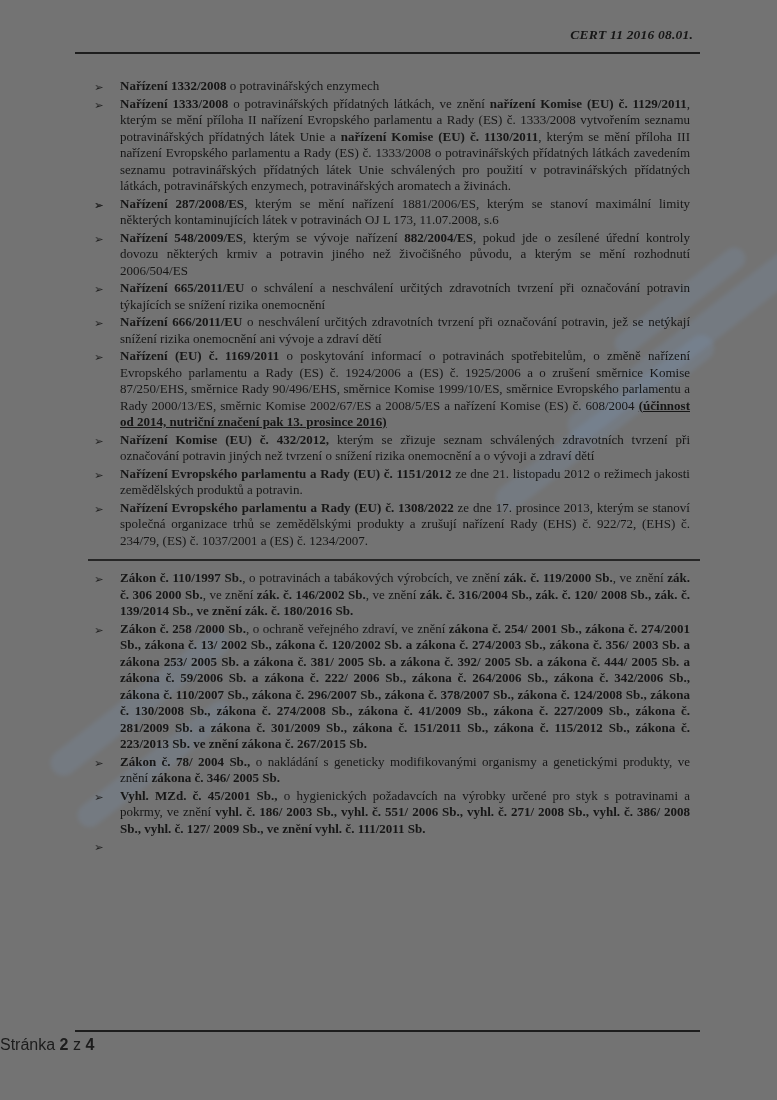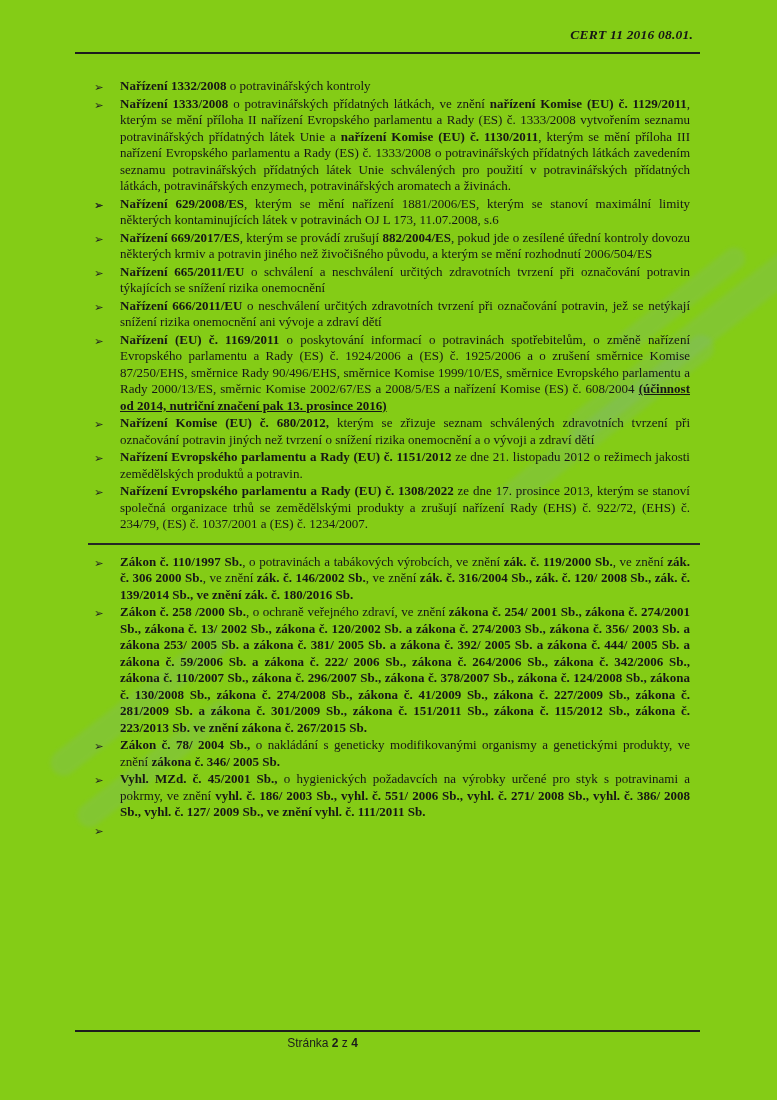--- a/index.html
+++ b/index.html
@@ -1,21 +1,21 @@
 <!DOCTYPE html>
 <html style="--wm: #7da5d7;"><head>
 <meta charset="utf-8">
 <style>
   * { margin: 0; padding: 0; box-sizing: border-box; }
   html, body { background: #ffffff; }
   .page {
     position: relative;
     width: 777px;
     height: 1100px;
-    background: #84cc16;
+    background: #737373;
     font-family: "Liberation Serif", serif;
     color: #161616;
     overflow: hidden;
   }
   .header-text {
     position: absolute;
     top: 27px;
     right: 84px;
     font-style: italic;
     font-weight: bold;
@@ -66,22 +66,21 @@
     left: 75px;
     width: 625px;
     height: 2px;
     background: #1d1d1d;
   }
   .footer-text {
     position: absolute;
     top: 1036px;
     left: 0;
     width: 645px;
-    text-align: center;
-    font-size: 12px;
+    font-size: 16px;
     font-family: "Liberation Sans", sans-serif;
     color: #1c1c1c;
   }
   .watermark { position: absolute; inset: 0; pointer-events: none; }
   .wm-stroke {
     position: absolute;
     background: var(--wm, #7da5d7);
     opacity: 0.14;
     border-radius: 40px;
     filter: blur(2px);
@@ -98,29 +97,29 @@
     <div class="wm-stroke" style="left:600px; top:290px; width:160px; height:22px; transform:rotate(-38deg);"></div>
     <div class="wm-stroke" style="left:30px; top:690px; width:220px; height:26px; transform:rotate(-38deg);"></div>
     <div class="wm-stroke" style="left:60px; top:752px; width:190px; height:24px; transform:rotate(-38deg);"></div>
   </div>
 
   <div class="header-text">CERT 11 2016 08.01.</div>
   <div class="header-rule"></div>
 
   <div class="content">
     <ul class="reg-list" id="list-regulations">
-        <li><span class="bullet">➢</span><span><span class="bold">Nařízení 1332/2008</span><span> o potravinářských kontroly</span></span></li>
+        <li><span class="bullet">➢</span><span><span class="bold">Nařízení 1332/2008</span><span> o potravinářských enzymech</span></span></li>
         <li><span class="bullet">➢</span><span><span class="bold">Nařízení 1333/2008</span><span> o potravinářských přídatných látkách, ve znění </span><span class="bold">nařízení Komise (EU) č. 1129/2011</span><span>, kterým se mění příloha II nařízení Evropského parlamentu a Rady (ES) č. 1333/2008 vytvořením seznamu potravinářských přídatných látek Unie a </span><span class="bold">nařízení Komise (EU) č. 1130/2011</span><span>, kterým se mění příloha III nařízení Evropského parlamentu a Rady (ES) č. 1333/2008 o potravinářských přídatných látkách zavedením seznamu potravinářských přídatných látek Unie schválených pro použití v potravinářských přídatných látkách, potravinářských enzymech, potravinářských aromatech a živinách.</span></span></li>
         <li><span class="bullet">➢</span></li>
-        <li><span class="bullet">➢</span><span><span class="bold">Nařízení 629/2008/ES</span><span>, kterým se mění nařízení 1881/2006/ES, kterým se stanoví maximální limity některých kontaminujících látek v potravinách OJ L 173, 11.07.2008, s.6</span></span></li>
-        <li><span class="bullet">➢</span><span><span class="bold">Nařízení 669/2017/ES</span><span>, kterým se provádí zrušují </span><span class="bold">882/2004/ES</span><span>, pokud jde o zesílené úřední kontroly dovozu některých krmiv a potravin jiného než živočišného původu, a kterým se mění rozhodnutí 2006/504/ES</span></span></li>
+        <li><span class="bullet">➢</span><span><span class="bold">Nařízení 287/2008/ES</span><span>, kterým se mění nařízení 1881/2006/ES, kterým se stanoví maximální limity některých kontaminujících látek v potravinách OJ L 173, 11.07.2008, s.6</span></span></li>
+        <li><span class="bullet">➢</span><span><span class="bold">Nařízení 548/2009/ES</span><span>, kterým se vývoje nařízení </span><span class="bold">882/2004/ES</span><span>, pokud jde o zesílené úřední kontroly dovozu některých krmiv a potravin jiného než živočišného původu, a kterým se mění rozhodnutí 2006/504/ES</span></span></li>
         <li><span class="bullet">➢</span><span><span class="bold">Nařízení 665/2011/EU</span><span> o schválení a neschválení určitých zdravotních tvrzení při označování potravin týkajících se snížení rizika onemocnění</span></span></li>
         <li><span class="bullet">➢</span><span><span class="bold">Nařízení 666/2011/EU</span><span> o neschválení určitých zdravotních tvrzení při označování potravin, jež se netýkají snížení rizika onemocnění ani vývoje a zdraví dětí</span></span></li>
         <li><span class="bullet">➢</span><span><span class="bold">Nařízení (EU) č. 1169/2011</span><span>  o poskytování informací o potravinách spotřebitelům, o změně nařízení Evropského parlamentu a Rady (ES) č. 1924/2006 a (ES) č. 1925/2006 a o zrušení směrnice Komise 87/250/EHS, směrnice Rady 90/496/EHS, směrnice Komise 1999/10/ES, směrnice Evropského parlamentu a Rady 2000/13/ES, směrnic Komise 2002/67/ES a 2008/5/ES a nařízení Komise (ES) č. 608/2004 </span><span class="bold underline">(účinnost od 2014, nutriční značení pak 13. prosince 2016)</span></span></li>
-        <li><span class="bullet">➢</span><span><span class="bold">Nařízení Komise (EU) č. 680/2012,</span><span> kterým se zřizuje seznam schválených zdravotních tvrzení při označování potravin jiných než tvrzení o snížení rizika onemocnění a o vývoji a zdraví dětí</span></span></li>
+        <li><span class="bullet">➢</span><span><span class="bold">Nařízení Komise (EU) č. 432/2012,</span><span> kterým se zřizuje seznam schválených zdravotních tvrzení při označování potravin jiných než tvrzení o snížení rizika onemocnění a o vývoji a zdraví dětí</span></span></li>
         <li><span class="bullet">➢</span><span><span class="bold">Nařízení Evropského parlamentu a Rady (EU) č. 1151/2012</span><span> ze dne 21. listopadu 2012 o režimech jakosti zemědělských produktů a potravin.</span></span></li>
         <li><span class="bullet">➢</span><span><span class="bold">Nařízení Evropského parlamentu a Rady (EU) č. 1308/2022</span><span> ze dne 17. prosince 2013, kterým se stanoví společná organizace trhů se zemědělskými produkty a zrušují nařízení Rady (EHS) č. 922/72, (EHS) č. 234/79, (ES) č. 1037/2001 a (ES) č. 1234/2007.</span></span></li>
       </ul>
     <hr class="divider">
     <ul class="reg-list" id="list-laws">
         <li><span class="bullet">➢</span><span><span class="bold">Zákon č. 110/1997 Sb.</span><span>, o potravinách a tabákových výrobcích, ve znění </span><span class="bold">zák. č. 119/2000 Sb.</span><span>, ve znění </span><span class="bold">zák. č. 306 2000 Sb.</span><span>, ve znění </span><span class="bold">zák. č. 146/2002 Sb.</span><span>, ve znění </span><span class="bold">zák. č. 316/2004 Sb., zák. č. 120/ 2008 Sb., zák. č. 139/2014 Sb., ve znění zák. č. 180/2016 Sb.</span></span></li>
         <li><span class="bullet">➢</span><span><span class="bold">Zákon č. 258 /2000 Sb.</span><span>, o ochraně veřejného zdraví, ve znění </span><span class="bold">zákona č. 254/ 2001 Sb., zákona č. 274/2001 Sb., zákona č. 13/ 2002 Sb., zákona č. 120/2002 Sb. a zákona č. 274/2003 Sb., zákona č. 356/ 2003 Sb. a zákona 253/ 2005 Sb. a zákona č. 381/ 2005 Sb. a zákona č. 392/ 2005 Sb. a zákona č. 444/ 2005 Sb. a zákona č. 59/2006 Sb. a zákona č. 222/ 2006 Sb., zákona č. 264/2006 Sb., zákona č. 342/2006 Sb., zákona č. 110/2007 Sb., zákona č. 296/2007 Sb., zákona č. 378/2007 Sb., zákona č. 124/2008 Sb., zákona č. 130/2008 Sb., zákona č. 274/2008 Sb., zákona č. 41/2009 Sb., zákona č. 227/2009 Sb., zákona č. 281/2009 Sb. a zákona č. 301/2009 Sb., zákona č. 151/2011 Sb., zákona č. 115/2012 Sb., zákona č. 223/2013 Sb. ve znění zákona č. 267/2015 Sb.</span></span></li>
         <li><span class="bullet">➢</span><span><span class="bold">Zákon č. 78/ 2004 Sb.,</span><span> o nakládání s geneticky modifikovanými organismy a genetickými produkty, ve znění </span><span class="bold">zákona č. 346/ 2005 Sb.</span></span></li>
         <li><span class="bullet">➢</span><span><span class="bold">Vyhl. MZd. č. 45/2001 Sb.,</span><span> o hygienických požadavcích na výrobky určené pro styk s potravinami a pokrmy, ve znění </span><span class="bold">vyhl. č. 186/ 2003 Sb., vyhl. č. 551/ 2006 Sb., vyhl. č. 271/ 2008 Sb., vyhl. č. 386/ 2008 Sb., vyhl. č. 127/ 2009 Sb., ve znění vyhl. č. 111/2011 Sb.</span></span></li>
         <li><span class="bullet">➢</span></li>

